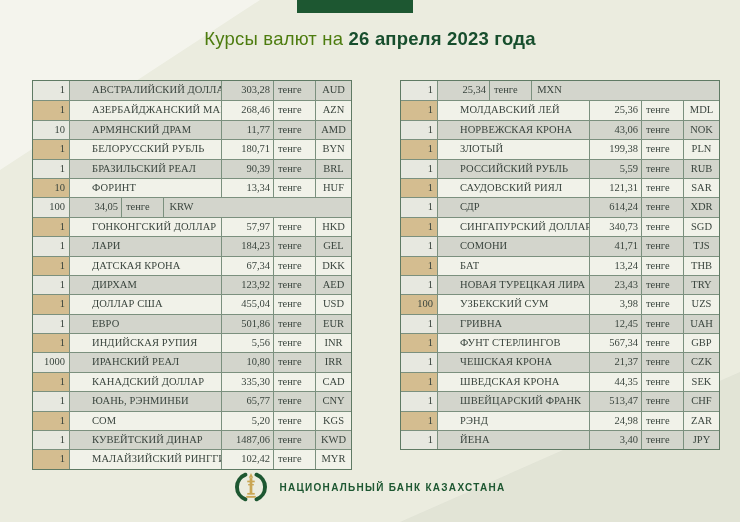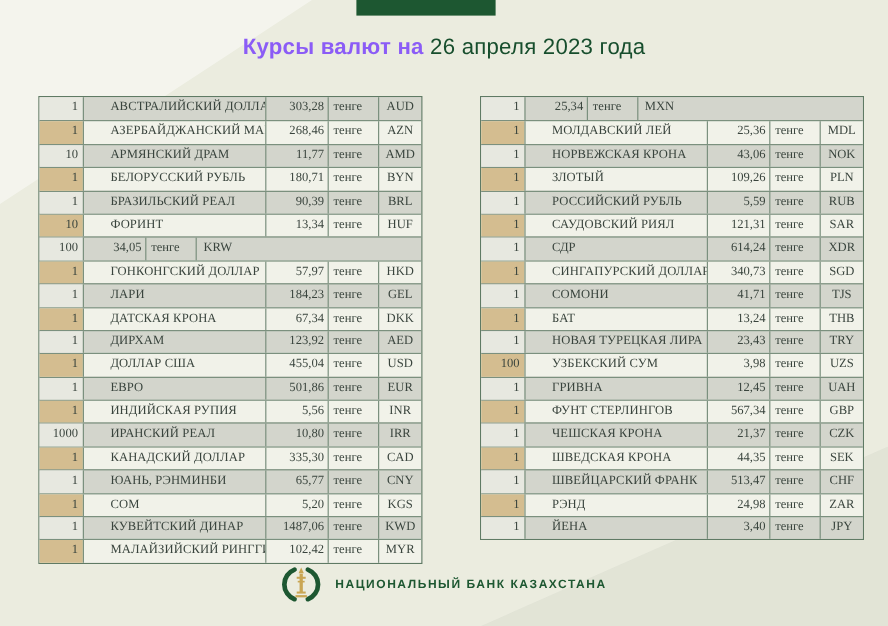--- a/index.html
+++ b/index.html
@@ -24,22 +24,22 @@
     pointer-events:none;
   }
   .top-tab {
     position:absolute; left:297px; top:0; width:116px; height:13px;
     background:#1d5731;
   }
   .title {
     position:absolute; left:0; top:28px; width:100%;
     text-align:center; font-size:18.5px; letter-spacing:0.2px;
   }
-  .title .t-reg { color:#8b5cf6; font-weight:700; }
-  .title .t-bold { color:#174e2d; font-weight:400; }
+  .title .t-reg { color:#4d7c0f; font-weight:400; }
+  .title .t-bold { color:#174e2d; font-weight:700; }
 
   .rates-table {
     position:absolute; top:80px; width:320px;
     border:1px solid #5f7a64;
     background:#d3d5cc;
   }
   .rates-table.left { left:32px; }
   .rates-table.right { left:400px; }
 
   .row { display:flex; height:19.4px; }
@@ -240,21 +240,21 @@
     <div class="row">
       <div class="cell qty">1</div>
       <div class="cell name">НОРВЕЖСКАЯ КРОНА</div>
       <div class="cell value">43,06</div>
       <div class="cell unit">тенге</div>
       <div class="cell code">NOK</div>
     </div>
     <div class="row">
       <div class="cell qty">1</div>
       <div class="cell name">ЗЛОТЫЙ</div>
-      <div class="cell value">109,26</div>
+      <div class="cell value">199,38</div>
       <div class="cell unit">тенге</div>
       <div class="cell code">PLN</div>
     </div>
     <div class="row">
       <div class="cell qty">1</div>
       <div class="cell name">РОССИЙСКИЙ РУБЛЬ</div>
       <div class="cell value">5,59</div>
       <div class="cell unit">тенге</div>
       <div class="cell code">RUB</div>
     </div>

